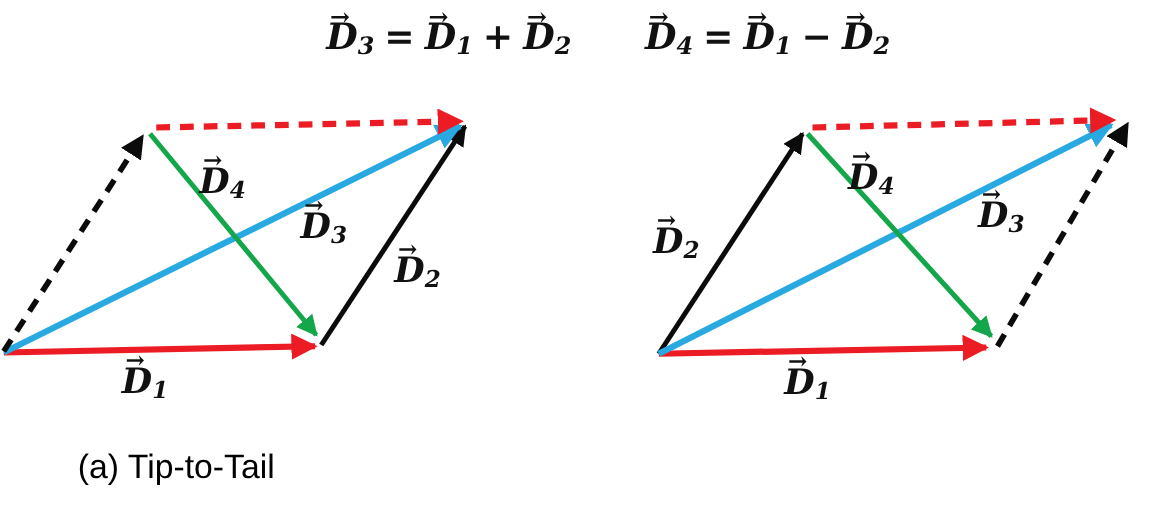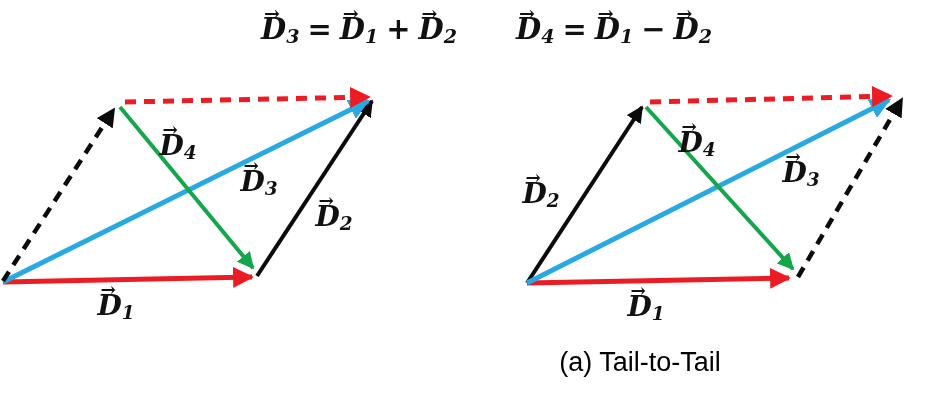--- a/index.html
+++ b/index.html
@@ -76,15 +76,15 @@
       <div class="vlabel" style="left: 116px; top: 306px;"><span class="vec"><span class="vec-arr">→</span><span>D</span><span class="vec-sub">1</span></span></div>
       <div class="vlabel" style="left: 334px; top: 217px;"><span class="vec"><span class="vec-arr">→</span><span>D</span><span class="vec-sub">2</span></span></div>
       <div class="vlabel" style="left: 259px; top: 182px;"><span class="vec"><span class="vec-arr">→</span><span>D</span><span class="vec-sub">3</span></span></div>
       <div class="vlabel" style="left: 178px; top: 146px;"><span class="vec"><span class="vec-arr">→</span><span>D</span><span class="vec-sub">4</span></span></div>
       <div class="vlabel" style="left: 646px; top: 307px;"><span class="vec"><span class="vec-arr">→</span><span>D</span><span class="vec-sub">1</span></span></div>
       <div class="vlabel" style="left: 541px; top: 194px;"><span class="vec"><span class="vec-arr">→</span><span>D</span><span class="vec-sub">2</span></span></div>
       <div class="vlabel" style="left: 801px; top: 173px;"><span class="vec"><span class="vec-arr">→</span><span>D</span><span class="vec-sub">3</span></span></div>
       <div class="vlabel" style="left: 697px; top: 143px;"><span class="vec"><span class="vec-arr">→</span><span>D</span><span class="vec-sub">4</span></span></div>
     </div>
 
-  <div class="caption" style="left: 640px; top: 362px;">(a) Tail-to-Tail</div>
+  <div class="caption" style="left: 141px; top: 374px;">(a) Tip-to-Tail</div>
 
 </div>
 
 </body></html>

